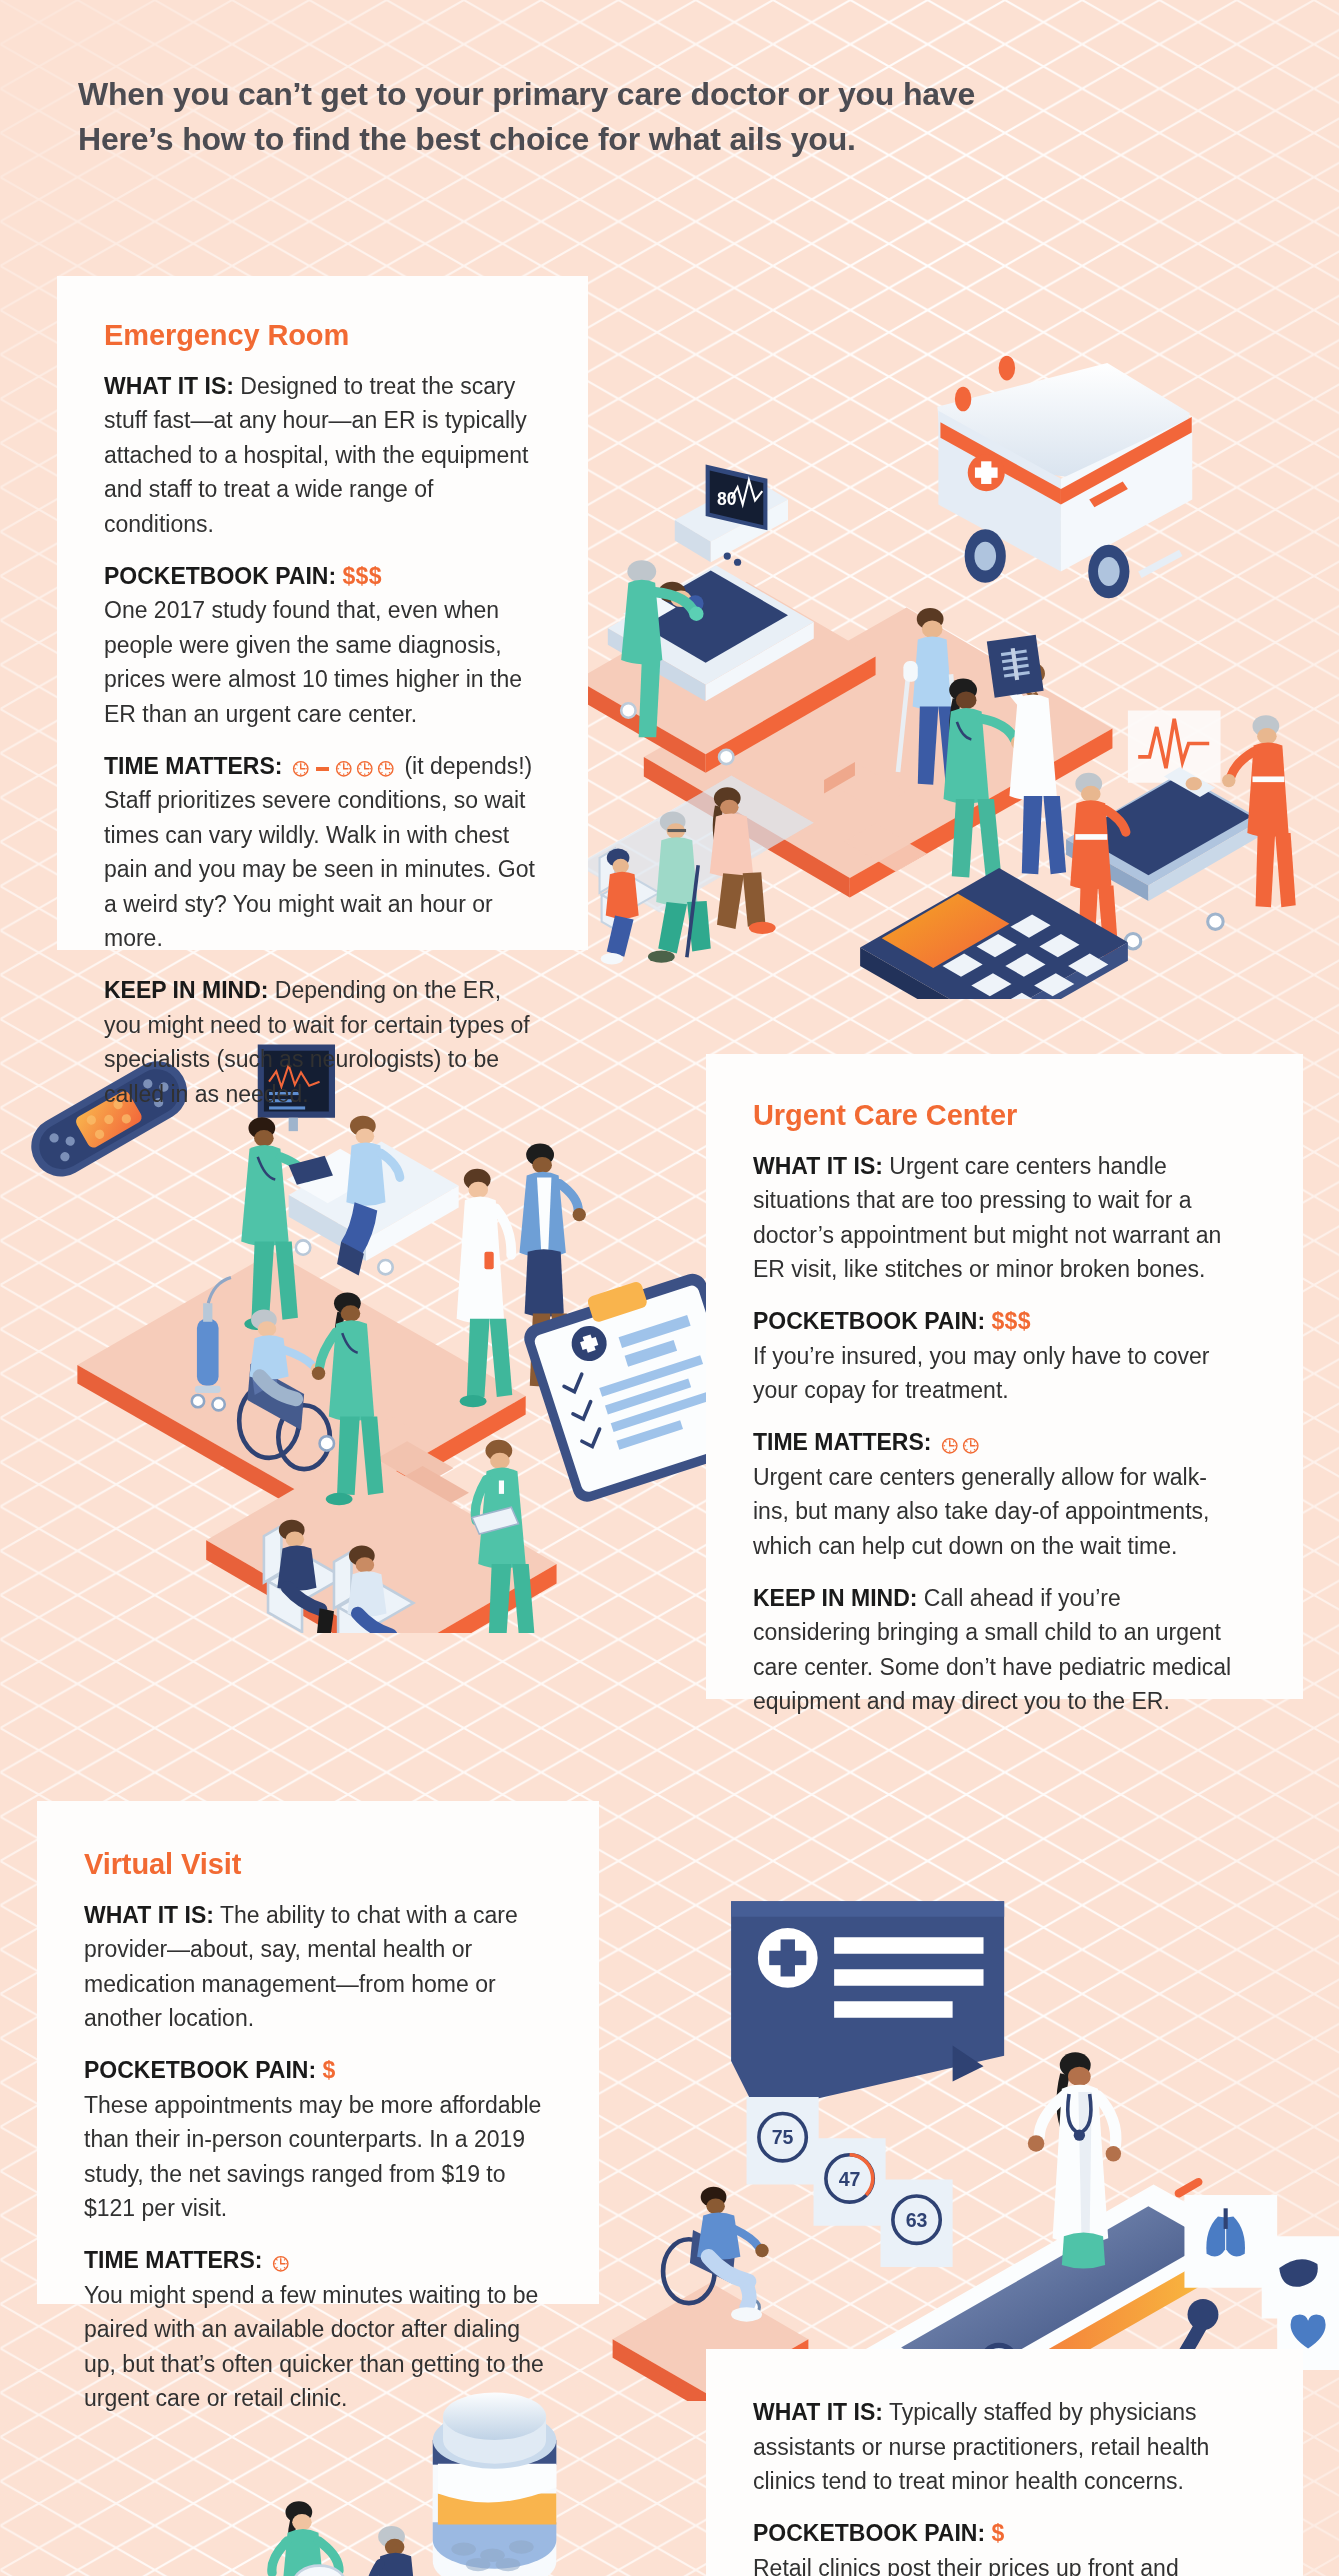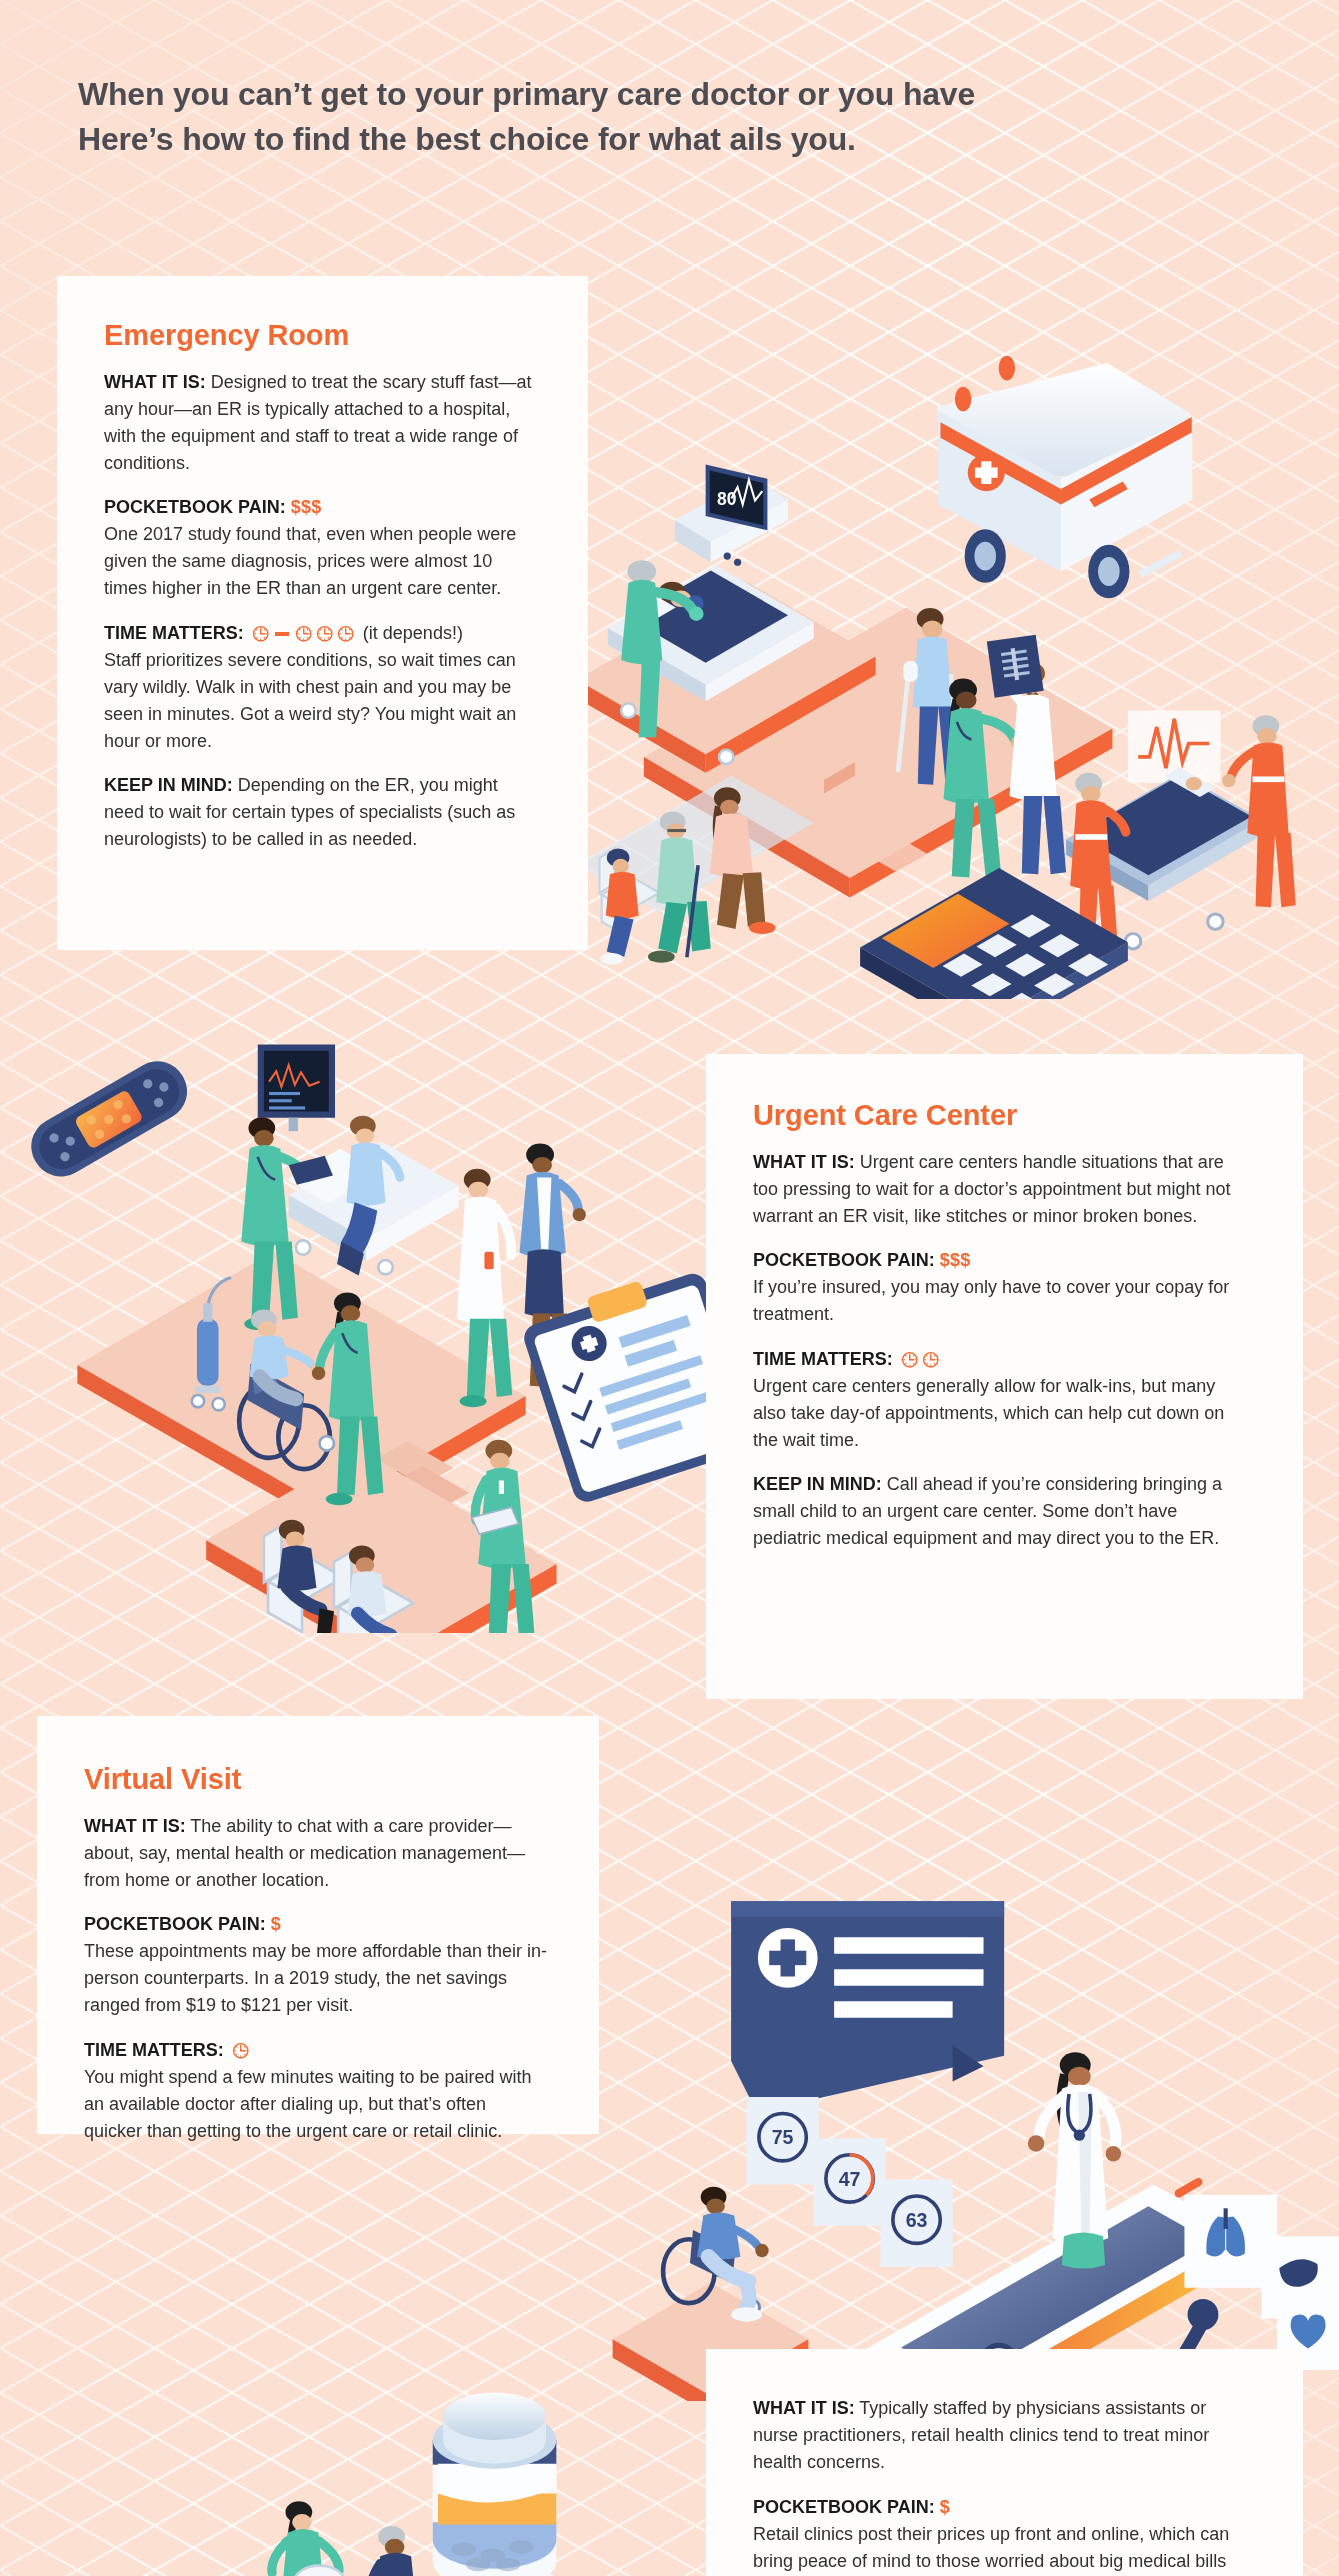--- a/index.html
+++ b/index.html
@@ -24,21 +24,21 @@
     box-sizing:border-box;
   }
   .card-title{
     font-family:"Liberation Sans Narrow","Liberation Sans",sans-serif;
     font-weight:700;color:#F26A33;font-size:29px;line-height:1.05;
     margin:0 0 18.5px 0;letter-spacing:-0.1px;
   }
   .sec{margin:0 0 17.5px 0;}
   .sec:last-child{margin-bottom:0;}
   .sec p{
-    margin:0;font-size:18px;line-height:1.50;color:#313131;
+    margin:0;font-size:23px;line-height:1.50;color:#313131;
     font-family:"Liberation Sans Narrow","Liberation Sans",sans-serif;
     font-weight:400;
   }
   .lbl{
     font-weight:700;color:#1A1A1A;
     font-family:"Liberation Sans Narrow","Liberation Sans",sans-serif;
   }
   .money{color:#F26A33;font-weight:700;letter-spacing:0.3px;}
   .clocks{display:inline-flex;align-items:center;gap:3.6px;vertical-align:-3.6px;margin:0 3.1px;}
   .dash{display:inline-block;width:13.4px;height:4.1px;background:#F26A33;margin:0 2.6px;vertical-align:2.1px;}
@@ -771,21 +771,21 @@
     <path d="M930 1226 q26 -80 100 -100"></path>
     <path d="M1030 1126 q70 -20 112 -84 q24 -40 44 -76"></path>
   </g>
   <g>
     <circle cx="1186" cy="952" r="30" fill="#2F4273"></circle>
     <circle cx="1044" cy="1114" r="26" fill="#2F4273"></circle>
     <circle cx="790" cy="1046" r="34" fill="#C9D8EC" stroke="#2F4273" stroke-width="10"></circle>
   </g>
 </svg>
 
-<div class="card" style="left:37px;top:1716px;width:562px;height:418px;padding:48px 52px 11px 47px;">
+<div class="card" style="left:37px;top:1801px;width:562px;height:503px;padding:48px 52px 11px 47px;">
   <div class="card-title">Virtual Visit</div>
 
   <div class="sec">
     <p><span class="lbl">WHAT IT IS:</span>
       <span>The ability to chat with a care provider—about, say, mental health or medication management—from home or another location.</span></p>
   </div>
 
   <div class="sec">
     <p><span class="lbl">POCKETBOOK PAIN:</span>
       <span class="money">$</span></p>

